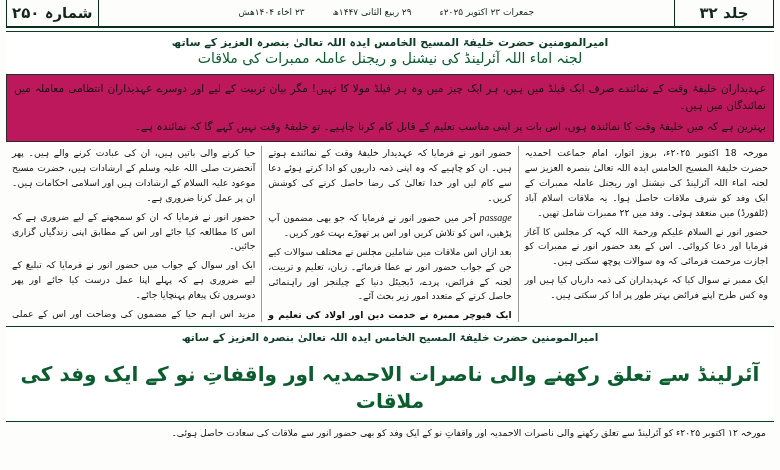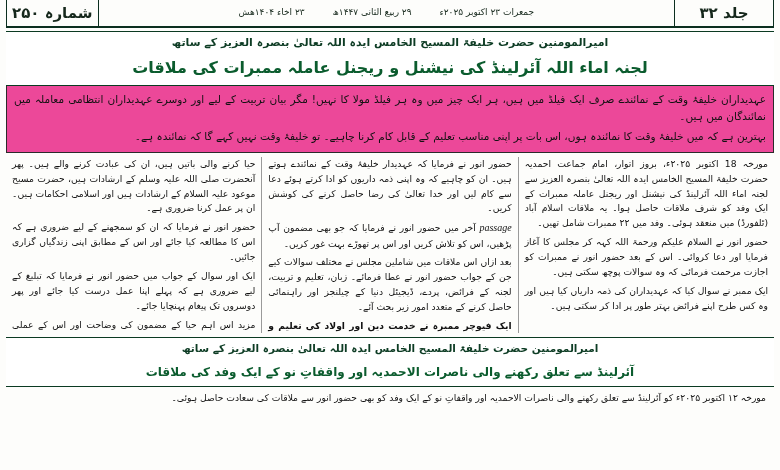--- a/index.html
+++ b/index.html
@@ -72,39 +72,39 @@
     padding: 4px 0 6px;
     margin-top: 3px;
   }
   .band .kicker {
     font-size: 11px;
     color: #0d3c24;
     font-weight: bold;
     line-height: 1.2;
   }
   .band .headline {
-    font-size: 16px;
+    font-size: 14px;
     color: #0b5c2e;
-    font-weight: bold;
+    font-weight: normal;
     line-height: 1.35;
-    margin-top: 8px;
+    margin-top: 0;
     letter-spacing: 0.3px;
   }
 
   
   .lead {
     border: 1px solid #2b2b2b;
     border-top: none;
     direction: rtl;
     text-align: justify;
     font-size: 10.5px;
     line-height: 1.65;
     padding: 5px 7px 6px;
     color: #111;
-    background: #ec4899;
+    background: #be185d;
   }
   .lead p { margin: 0 0 3px; }
   .lead p:last-child { margin-bottom: 0; }
 
   
   .cols {
     display: flex;
     direction: rtl;
     margin-top: 4px;
     height: 176px;
@@ -138,25 +138,25 @@
     padding: 4px 0 6px;
     margin-top: 4px;
     background: #fff;
   }
   .band2 .kicker {
     font-size: 10.5px;
     color: #0d3c24;
     font-weight: bold;
   }
   .band2 .headline {
-    font-size: 12px;
+    font-size: 20px;
     color: #0b5c2e;
     font-weight: bold;
     line-height: 1.35;
-    margin-top: 10px;
+    margin-top: 18px;
   }
   .tail {
     direction: rtl;
     text-align: justify;
     font-size: 9.2px;
     line-height: 1.6;
     padding: 4px 8px 0;
     color: #111;
     height: 16px;
     overflow: hidden;

